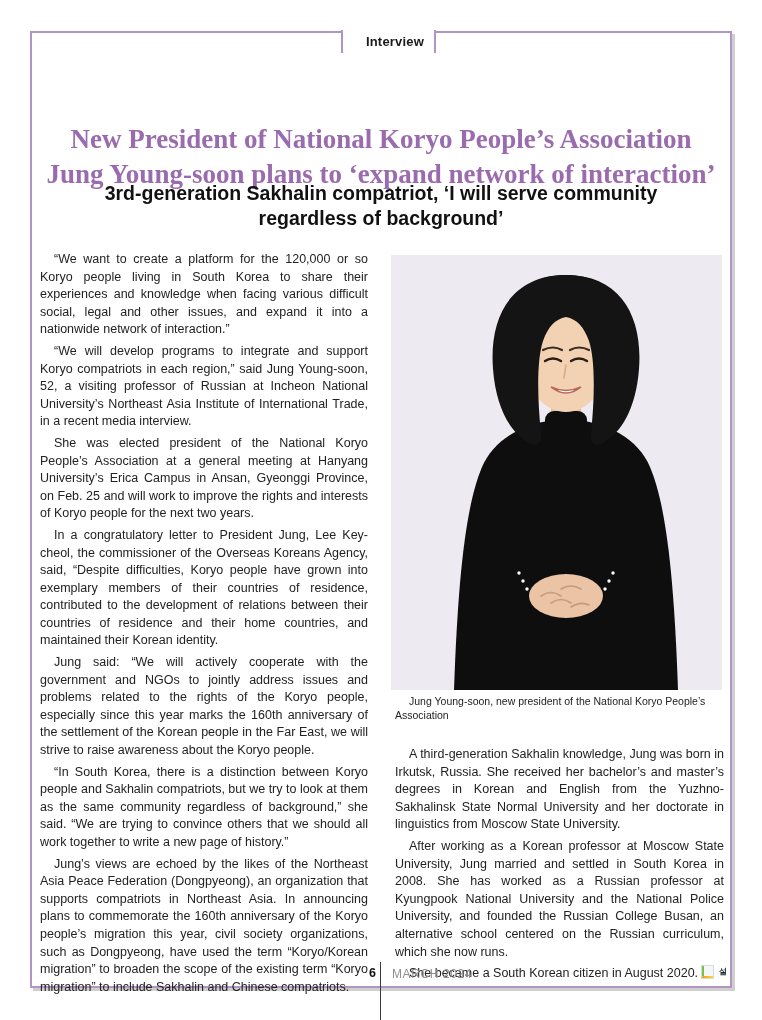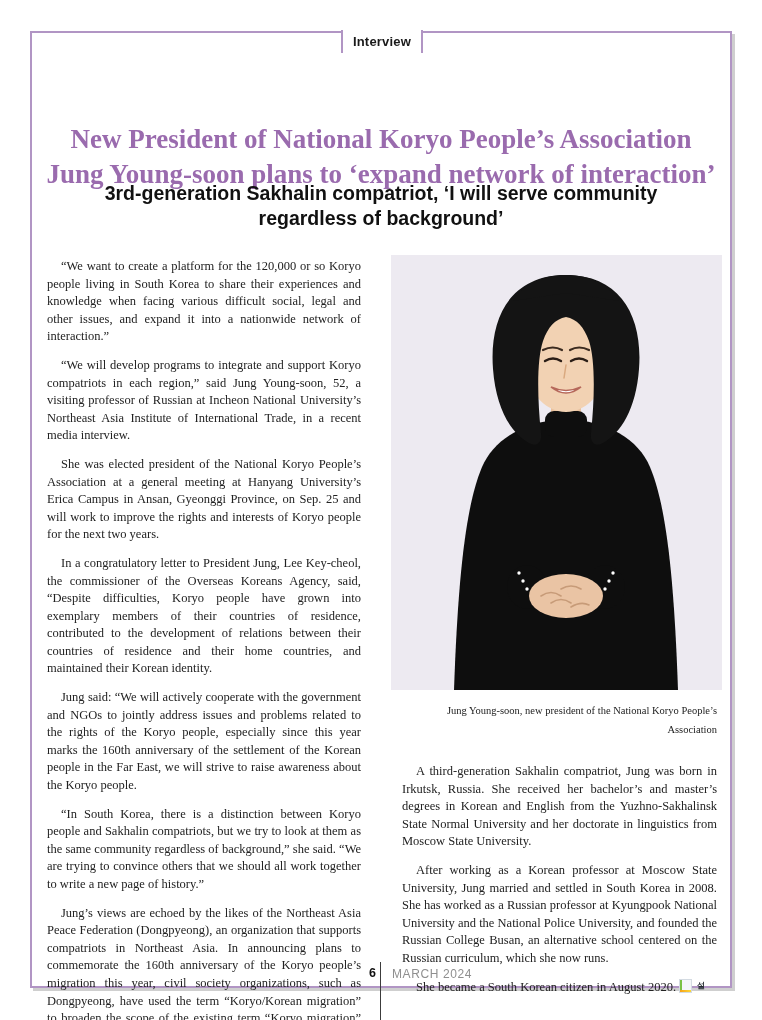--- a/index.html
+++ b/index.html
@@ -10,43 +10,43 @@
   .frame{
     position:absolute;left:30px;top:31px;width:698px;height:953px;
     border:2px solid #b195c4;
     box-shadow:3px 3px 0 #cfcfcf;
     background:transparent;
   }
   .interview-tab{
     position:absolute;left:341px;top:30px;width:78px;height:23px;
     background:#ffffff;border-left:2px solid #b195c4;border-right:2px solid #b195c4;
     display:flex;align-items:center;justify-content:center;
-    font-size:13px;font-weight:bold;letter-spacing:0.2px;z-index:5;
+    font-size:13px;font-weight:bold;letter-spacing:0.2px;z-index:5;padding-left:13px;
   }
   .headline{
     position:absolute;left:40px;top:104px;width:682px;
     text-align:center;font-family:"Liberation Serif",serif;font-weight:bold;
     font-size:27px;line-height:35px;color:#9a6bae;
   }
   .subheadline{
     position:absolute;left:60px;top:165px;width:642px;
     text-align:center;font-weight:bold;font-size:19.5px;line-height:25px;color:#111111;
   }
   .col{
     position:absolute;font-size:12.5px;line-height:17.6px;text-align:justify;color:#222222;
   }
-  .col p{margin:11px;text-indent:14px;font-family:Liberation Serif, serif;}
+  .col p{margin:4px;text-indent:14px;}
   .left-col{left:36px;top:247px;width:336px;}
   .right-col{left:391px;top:255px;width:337px;}
   .photo{
     width:331px;height:435px;background:#edeaf1;overflow:hidden;
   }
   .photo svg{display:block;}
   .caption{
-    margin-top:9px;font-size:10.5px;line-height:19px;color:#222222;text-align:right;text-indent:0;
+    margin-top:9px;font-size:10.5px;line-height:14px;color:#222222;text-align:left;text-indent:0;
   }
   .right-text{margin-top:24px;}
   .endmark{
     display:inline-block;width:13px;height:14px;vertical-align:-2px;margin-left:3px;
     position:relative;background:#f4f6f8;border:1px solid #d4dbe2;box-sizing:border-box;
   }
   .endmark .g{position:absolute;left:0;top:0;width:2px;height:100%;background:#7ac143;}
   .endmark .o{position:absolute;left:0;bottom:0;width:100%;height:2px;background:linear-gradient(90deg,#f6a21a,#fdd835);}
   .endmark .k{position:absolute;left:3px;top:1px;width:7px;height:9px;color:#232a30;font-size:8px;line-height:9px;font-weight:bold;}
   .footer-page{
@@ -69,21 +69,21 @@
   <span>Interview</span>
 </div>
 
 <h1 class="headline">New President of National Koryo People’s Association Jung Young-soon plans to ‘expand network of interaction’</h1>
 
 <h2 class="subheadline">3rd-generation Sakhalin compatriot, ‘I will serve community regardless of background’</h2>
 
 <div class="col left-col">
   <p>“We want to create a platform for the 120,000 or so Koryo people living in South Korea to share their experiences and knowledge when facing various difficult social, legal and other issues, and expand it into a nationwide network of interaction.”</p>
   <p>“We will develop programs to integrate and support Koryo compatriots in each region,” said Jung Young-soon, 52, a visiting professor of Russian at Incheon National University’s Northeast Asia Institute of International Trade, in a recent media interview.</p>
-  <p>She was elected president of the National Koryo People’s Association at a general meeting at Hanyang University’s Erica Campus in Ansan, Gyeonggi Province, on Sep. 25 and will work to improve the rights and interests of Koryo people for the next two years.</p>
+  <p>She was elected president of the National Koryo People’s Association at a general meeting at Hanyang University’s Erica Campus in Ansan, Gyeonggi Province, on Feb. 25 and will work to improve the rights and interests of Koryo people for the next two years.</p>
   <p>In a congratulatory letter to President Jung, Lee Key-cheol, the commissioner of the Overseas Koreans Agency, said, “Despite difficulties, Koryo people have grown into exemplary members of their countries of residence, contributed to the development of relations between their countries of residence and their home countries, and maintained their Korean identity.</p>
   <p>Jung said: “We will actively cooperate with the government and NGOs to jointly address issues and problems related to the rights of the Koryo people, especially since this year marks the 160th anniversary of the settlement of the Korean people in the Far East, we will strive to raise awareness about the Koryo people.</p>
   <p>“In South Korea, there is a distinction between Koryo people and Sakhalin compatriots, but we try to look at them as the same community regardless of background,” she said. “We are trying to convince others that we should all work together to write a new page of history.”</p>
   <p>Jung’s views are echoed by the likes of the Northeast Asia Peace Federation (Dongpyeong), an organization that supports compatriots in Northeast Asia. In announcing plans to commemorate the 160th anniversary of the Koryo people’s migration this year, civil society organizations, such as Dongpyeong, have used the term “Koryo/Korean migration” to broaden the scope of the existing term “Koryo migration” to include Sakhalin and Chinese compatriots.</p>
 </div>
 
 <div class="col right-col">
   <div class="photo">
     <svg width="331" height="435" viewBox="0 0 331 435" xmlns="http://www.w3.org/2000/svg">
       <rect width="331" height="435" fill="#edeaf1"></rect>
@@ -121,21 +121,21 @@
       <path d="M175 110 L 173 123" stroke="#d9a97f" stroke-width="1.5" fill="none" stroke-linecap="round"></path>
 
       <path d="M160 132 Q 175 144 190 132 Q 175 139 160 132 Z" fill="#ffffff" stroke="#b6685a" stroke-width="1.6"></path>
 
       <path d="M175 20 C 120 20 98 62 102 114 C 105 154 120 178 138 188 C 146 192 151 188 150 178 C 146 140 146 104 152 86 C 157 72 164 64 175 62 C 186 64 193 72 198 86 C 204 104 204 140 200 178 C 199 188 204 192 212 188 C 230 178 245 154 248 114 C 252 62 230 20 175 20 Z" fill="#141414"></path>
       <path d="M175 20 C 150 20 132 30 122 46 L 175 38 L 228 46 C 218 30 200 20 175 20 Z" fill="#141414"></path>
     </svg>
   </div>
   <p class="caption">Jung Young-soon, new president of the National Koryo People’s Association</p>
   <div class="right-text">
-    <p>A third-generation Sakhalin compatriot, Jung was born in Irkutsk, Russia. She received her bachelor’s and master’s degrees in Korean and English from the Yuzhno-Sakhalinsk State Normal University and her doctorate in linguistics from Moscow State University.</p>
+    <p>A third-generation Sakhalin knowledge, Jung was born in Irkutsk, Russia. She received her bachelor’s and master’s degrees in Korean and English from the Yuzhno-Sakhalinsk State Normal University and her doctorate in linguistics from Moscow State University.</p>
     <p>After working as a Korean professor at Moscow State University, Jung married and settled in South Korea in 2008. She has worked as a Russian professor at Kyungpook National University and the National Police University, and founded the Russian College Busan, an alternative school centered on the Russian curriculum, which she now runs.</p>
     <p><span>She became a South Korean citizen in August 2020.</span><span class="endmark"><span class="g"></span><span class="o"></span><span class="k">설</span></span></p>
   </div>
 </div>
 
 <div class="footer-page">6</div>
 <div class="footer-issue">MARCH 2024</div>
 <div class="fold-line"></div>
 
 </body></html>

